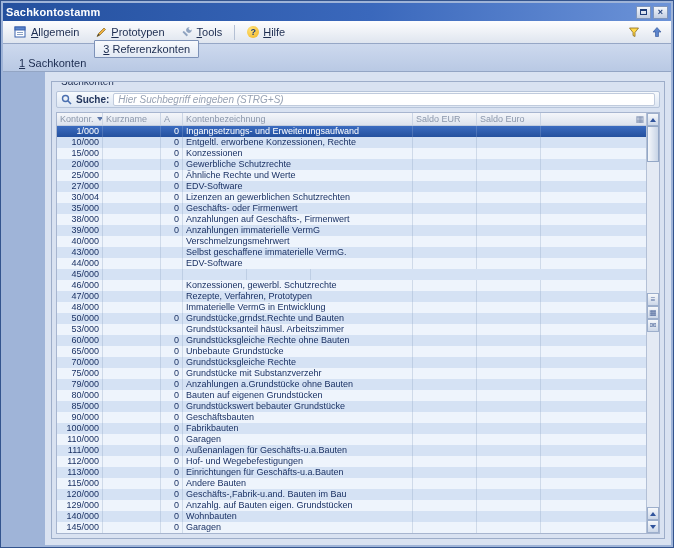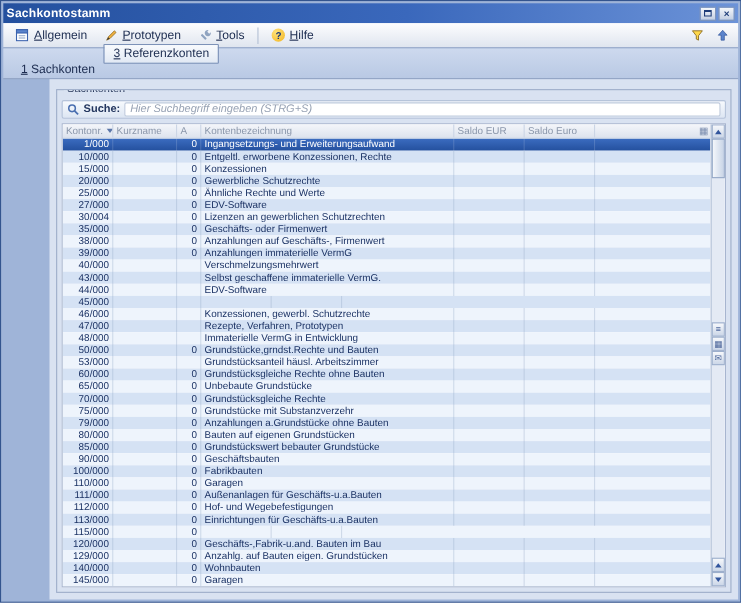--- a/index.html
+++ b/index.html
@@ -469,20 +469,21 @@
     <span class="cell col-a">0</span>
     <span class="cell col-bez">Einrichtungen für Geschäfts-u.a.Bauten</span>
     <span class="cell col-eur"></span>
     <span class="cell col-euro"></span>
     <span class="cell col-fill"></span>
   </div>
               <div class="trow plain">
     <span class="cell col-kontonr">115/000</span>
     <span class="cell col-kurzname"></span>
     <span class="cell col-a">0</span>
+    <span class="cell col-bez">Andere Bauten</span>
     <span class="cell col-eur"></span>
     <span class="cell col-euro"></span>
     <span class="cell col-fill"></span>
   </div>
               <div class="trow alt">
     <span class="cell col-kontonr">120/000</span>
     <span class="cell col-kurzname"></span>
     <span class="cell col-a">0</span>
     <span class="cell col-bez">Geschäfts-,Fabrik-u.and. Bauten im Bau</span>
     <span class="cell col-eur"></span>

